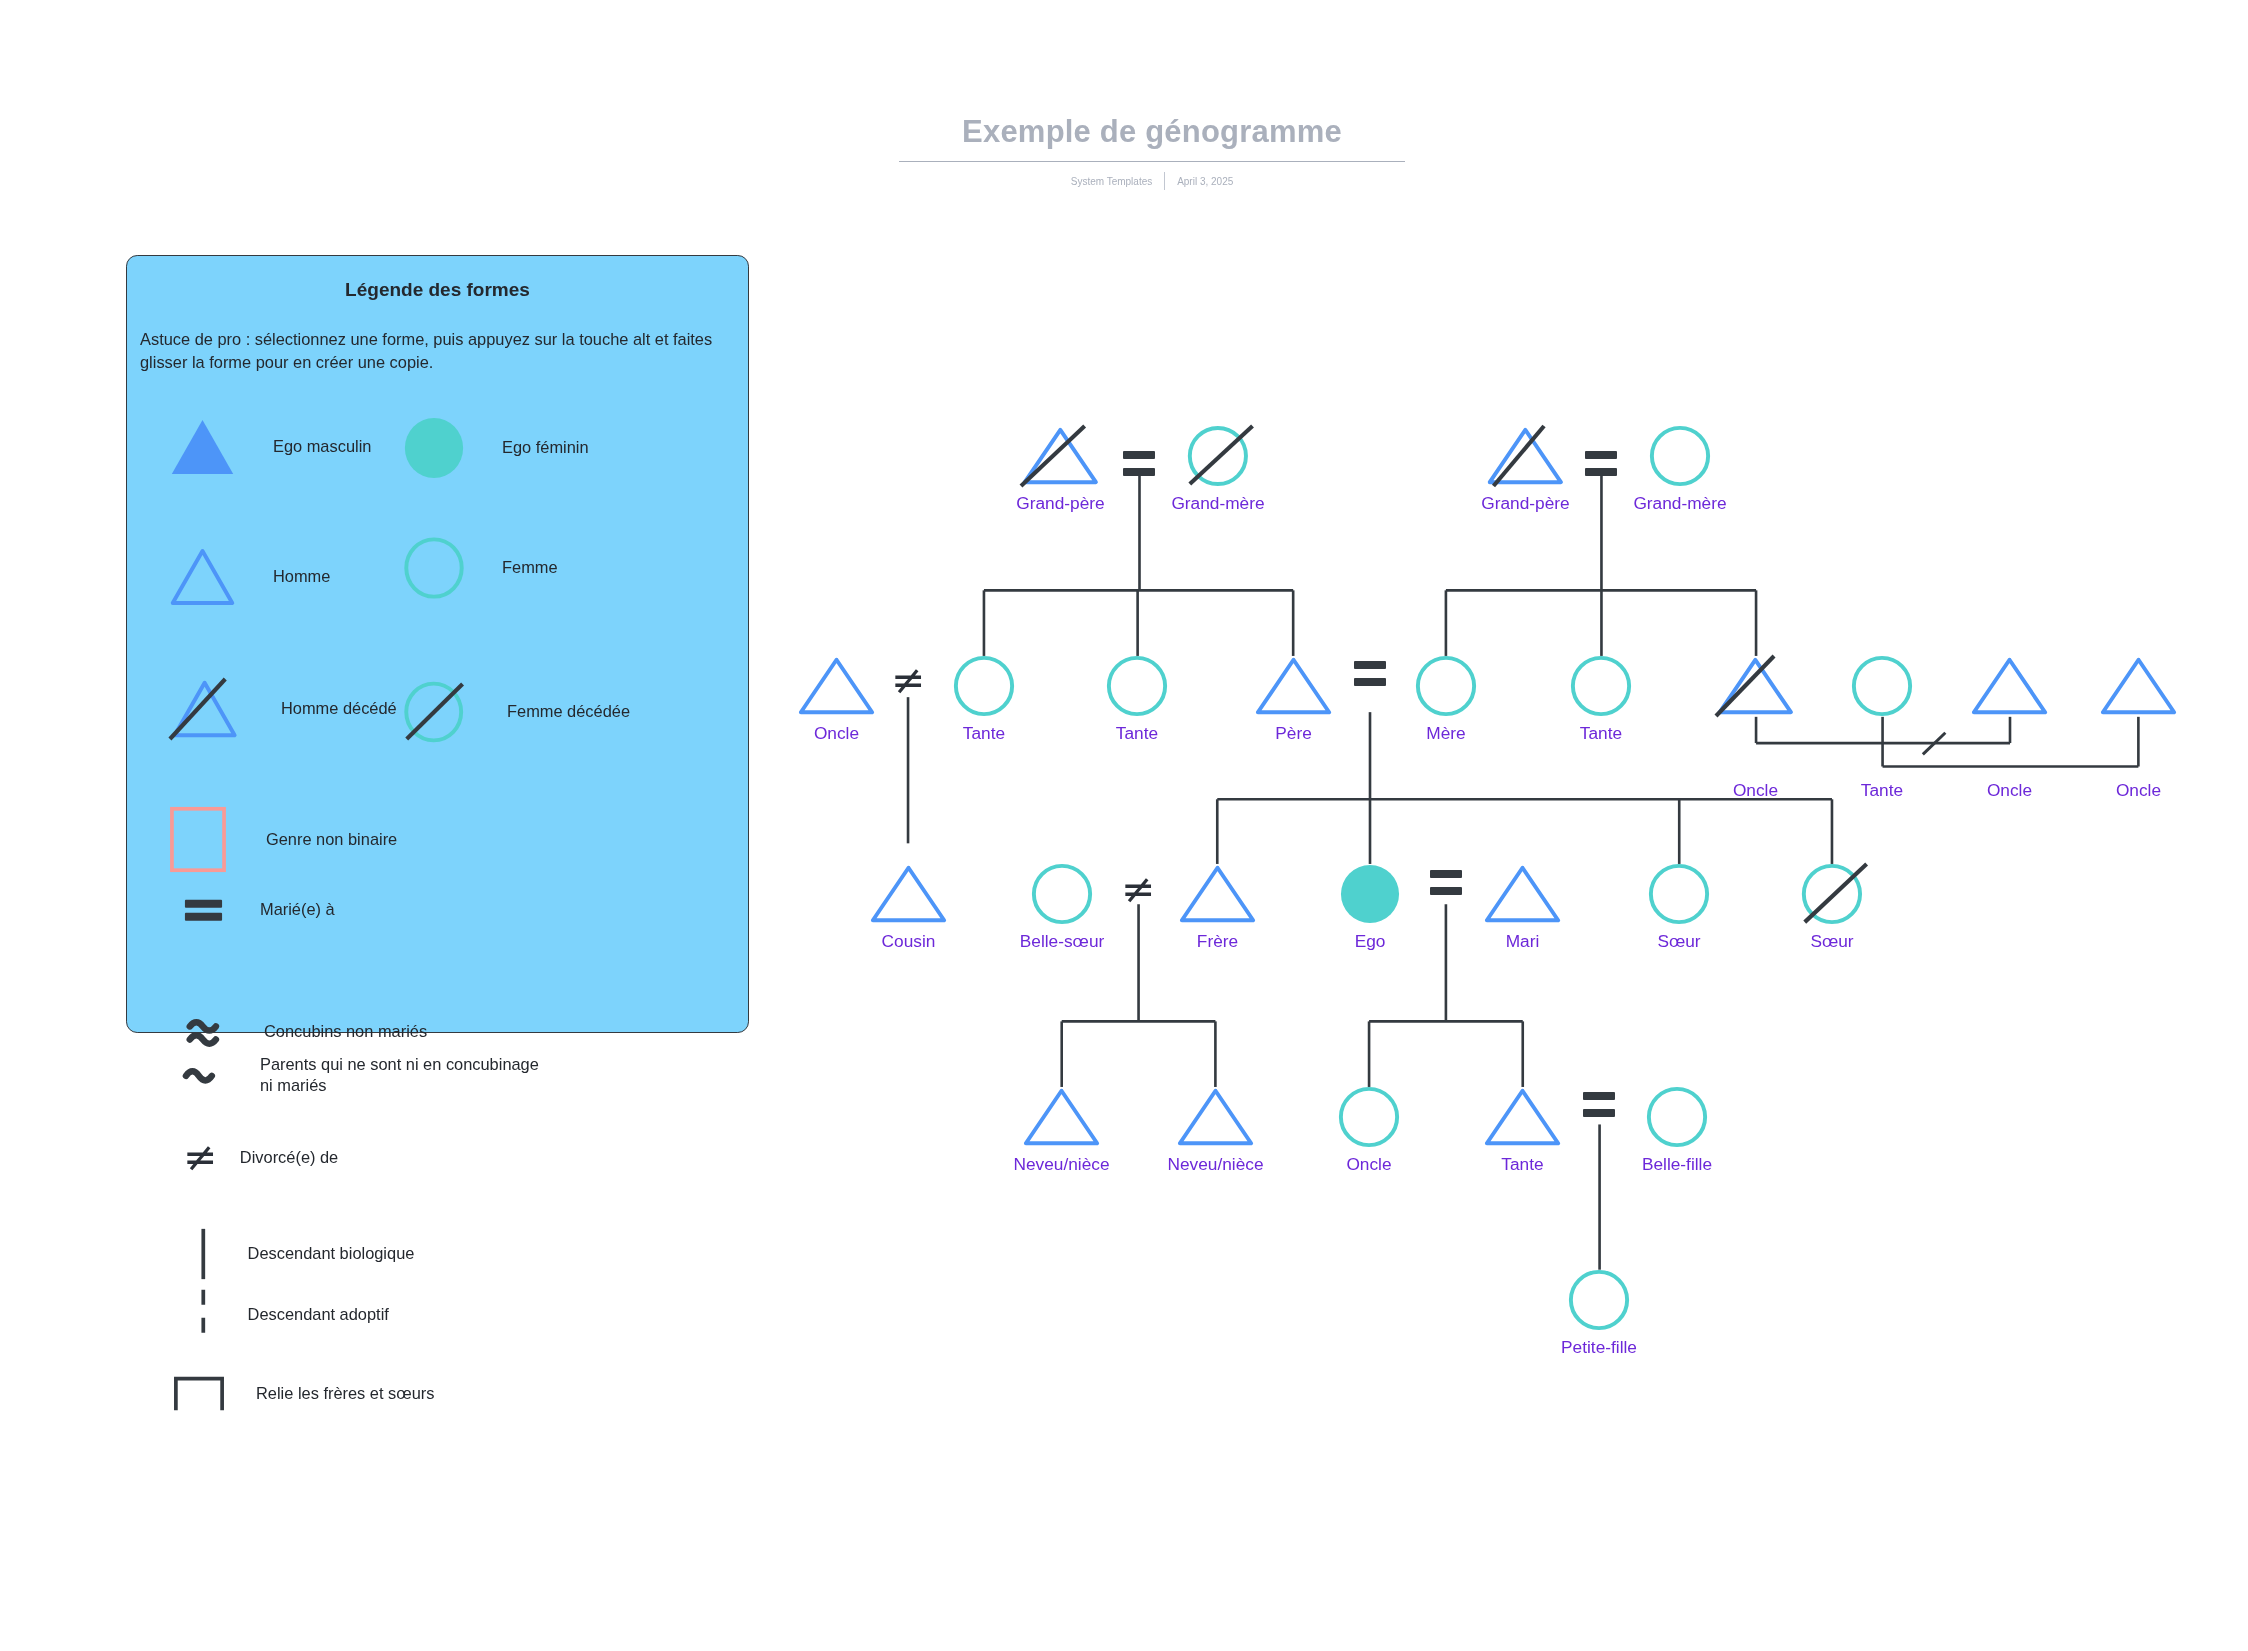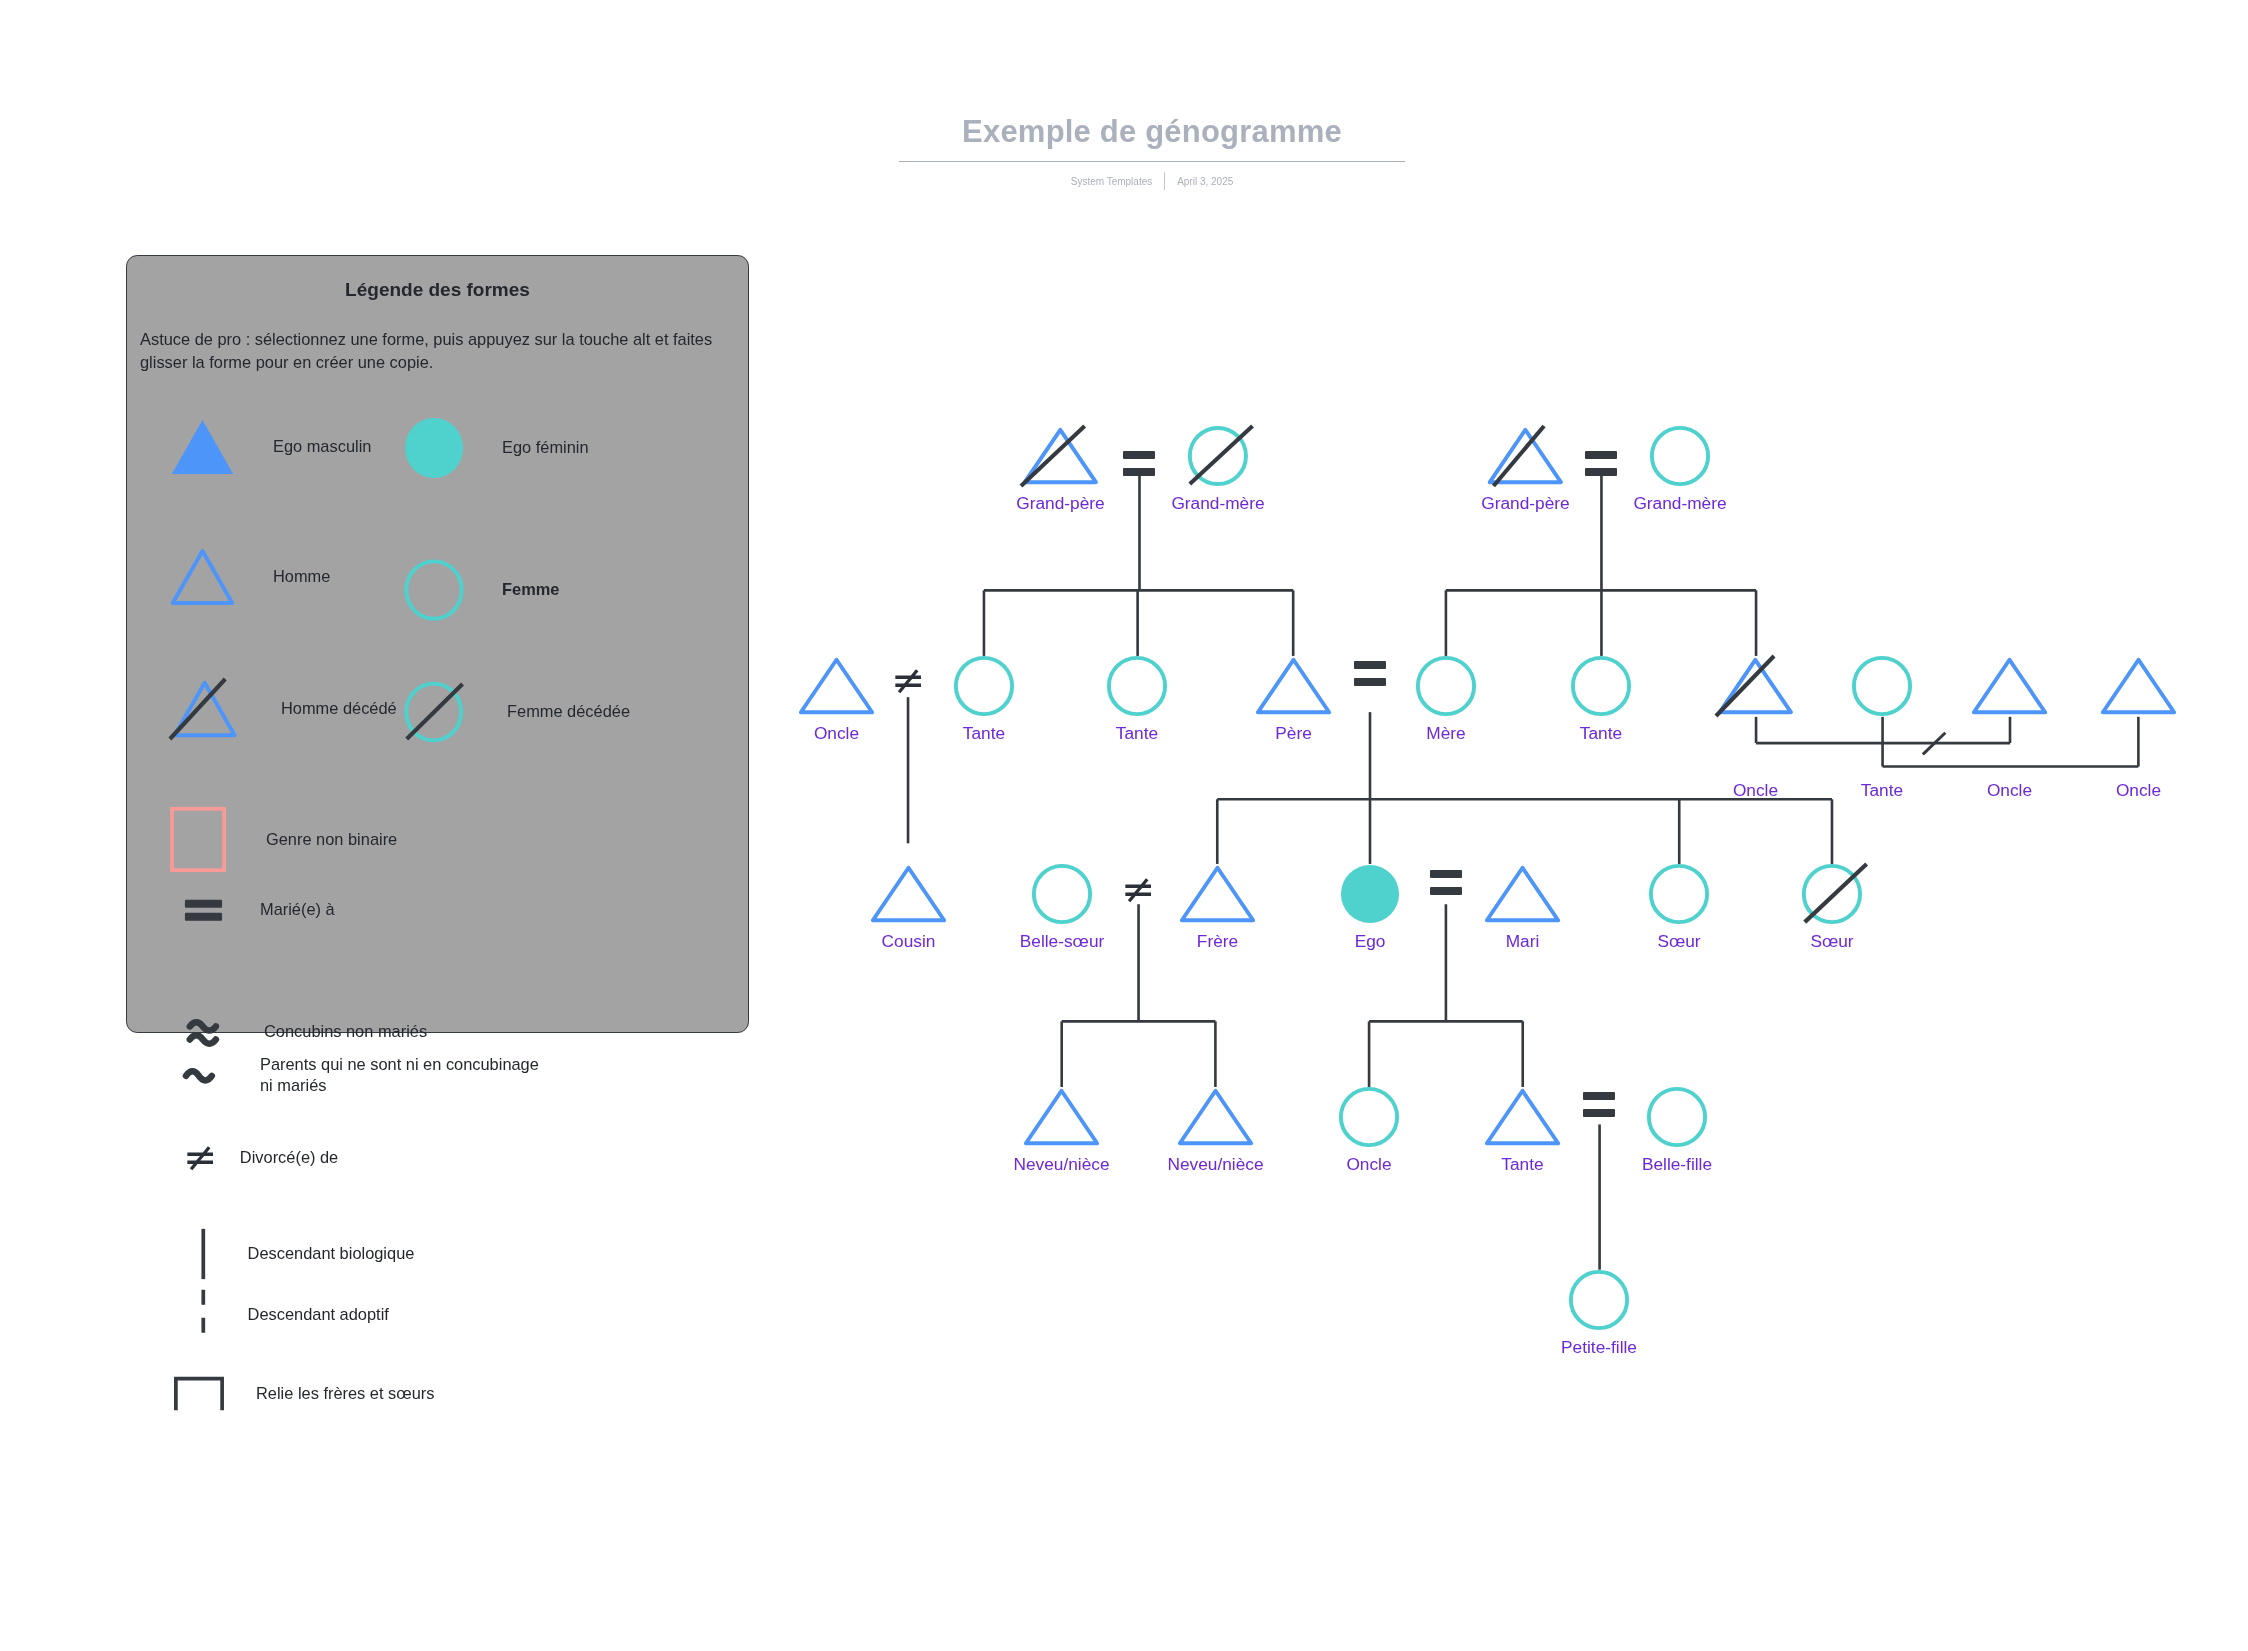--- a/index.html
+++ b/index.html
@@ -54,21 +54,21 @@
 
   
   #legend-panel {
     position: absolute;
     left: 126px;
     top: 255px;
     width: 623px;
     height: 778px;
     border: 1.5px solid #343a40;
     border-radius: 11.2px;
-    background: #a3a3a3;
+    background: #7dd3fc;
   }
   #legend-title {
     text-align: center;
     font-size: 19px;
     font-weight: bold;
     margin-top: 22.5px;
     color: #24282e;
   }
   .legend-para {
     font-size: 16.4px;
@@ -184,21 +184,21 @@
     </div>
 
     <div class="lg-cell" style="left:42px; top:130px;">
       <span class="tri">
         <svg width="67" height="60" viewBox="0 0 72 64">
             <polygon points="36,4 68,60 4,60" fill="none" stroke="#4d95f8" stroke-width="4.2" stroke-linejoin="round"></polygon>
           </svg>
       </span>
       <span class="lg-label" style="margin-left:37px;">Homme</span>
     </div>
-    <div class="lg-cell" style="left:276px; top:142px;font-weight:bold;">
+    <div class="lg-cell" style="left:276px; top:120px;">
       <span class="cir">
         <svg width="62" height="62" viewBox="0 0 66 66">
             <ellipse cx="33" cy="33" rx="29.5" ry="30.5" fill="none" stroke="#4fd1ce" stroke-width="4.2"></ellipse>
           </svg>
       </span>
       <span class="lg-label" style="margin-left:37px;">Femme</span>
     </div>
 
     <div class="lg-cell" style="left:42px; top:260px;">
       <span class="tri">

